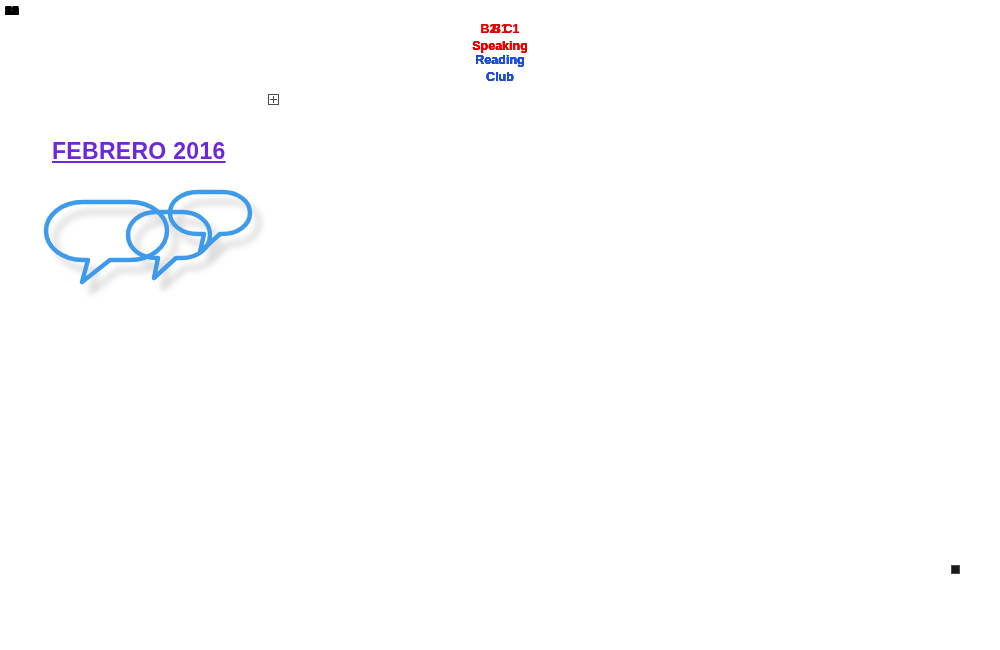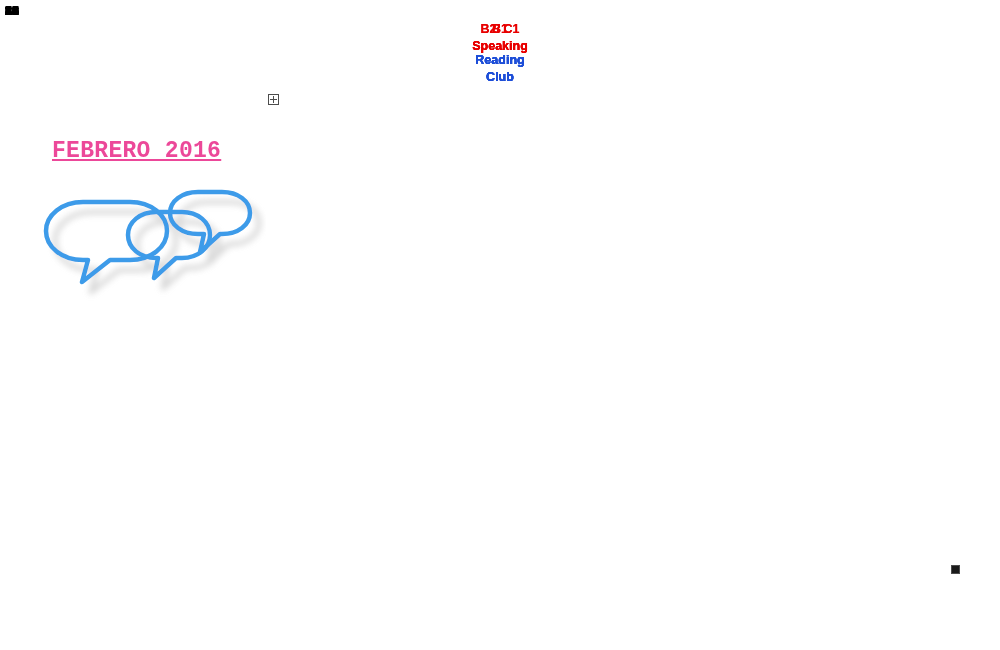--- a/index.html
+++ b/index.html
@@ -20,24 +20,24 @@
     position: absolute;
     left: 0;
     top: 120px;
     width: 270px;
     height: 220px;
   }
   #month-title {
     position: absolute;
     left: 52px;
     top: 18px;
-    font-family: Liberation Mono, monospace;
+    font-family: Liberation Sans, sans-serif;
     font-size: 23px;
     font-weight: bold;
-    color: #ec4899;
+    color: #6d28d9;
     text-decoration: underline;
     letter-spacing: 0.3px;
     white-space: nowrap;
   }
   #speech-art {
     position: absolute;
     left: 36px;
     top: 62px;
     width: 230px;
     height: 120px;

